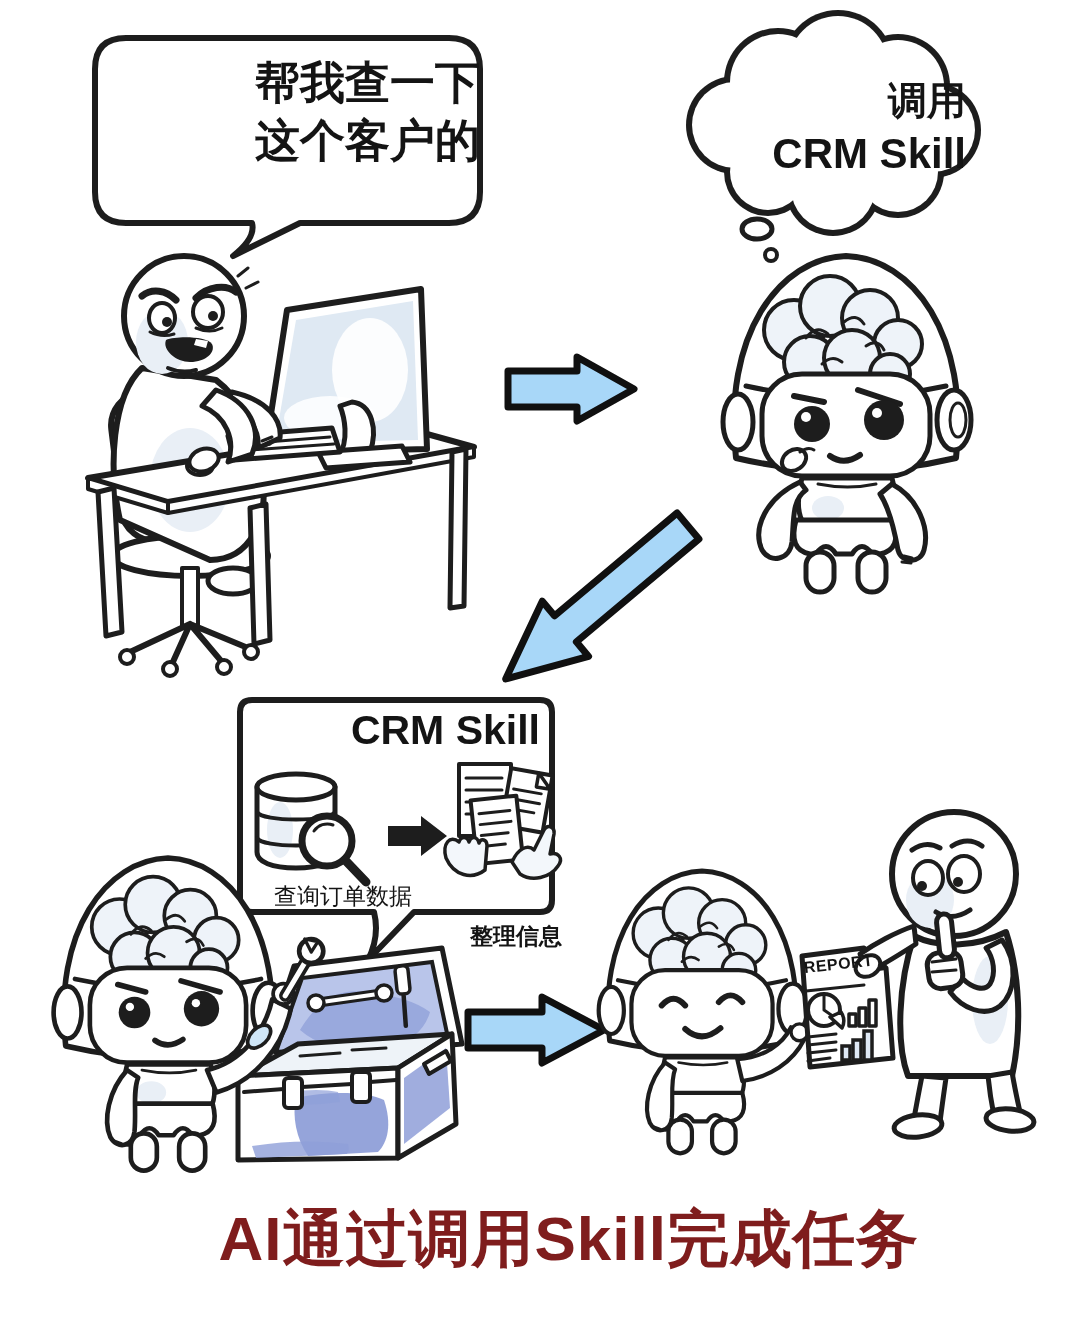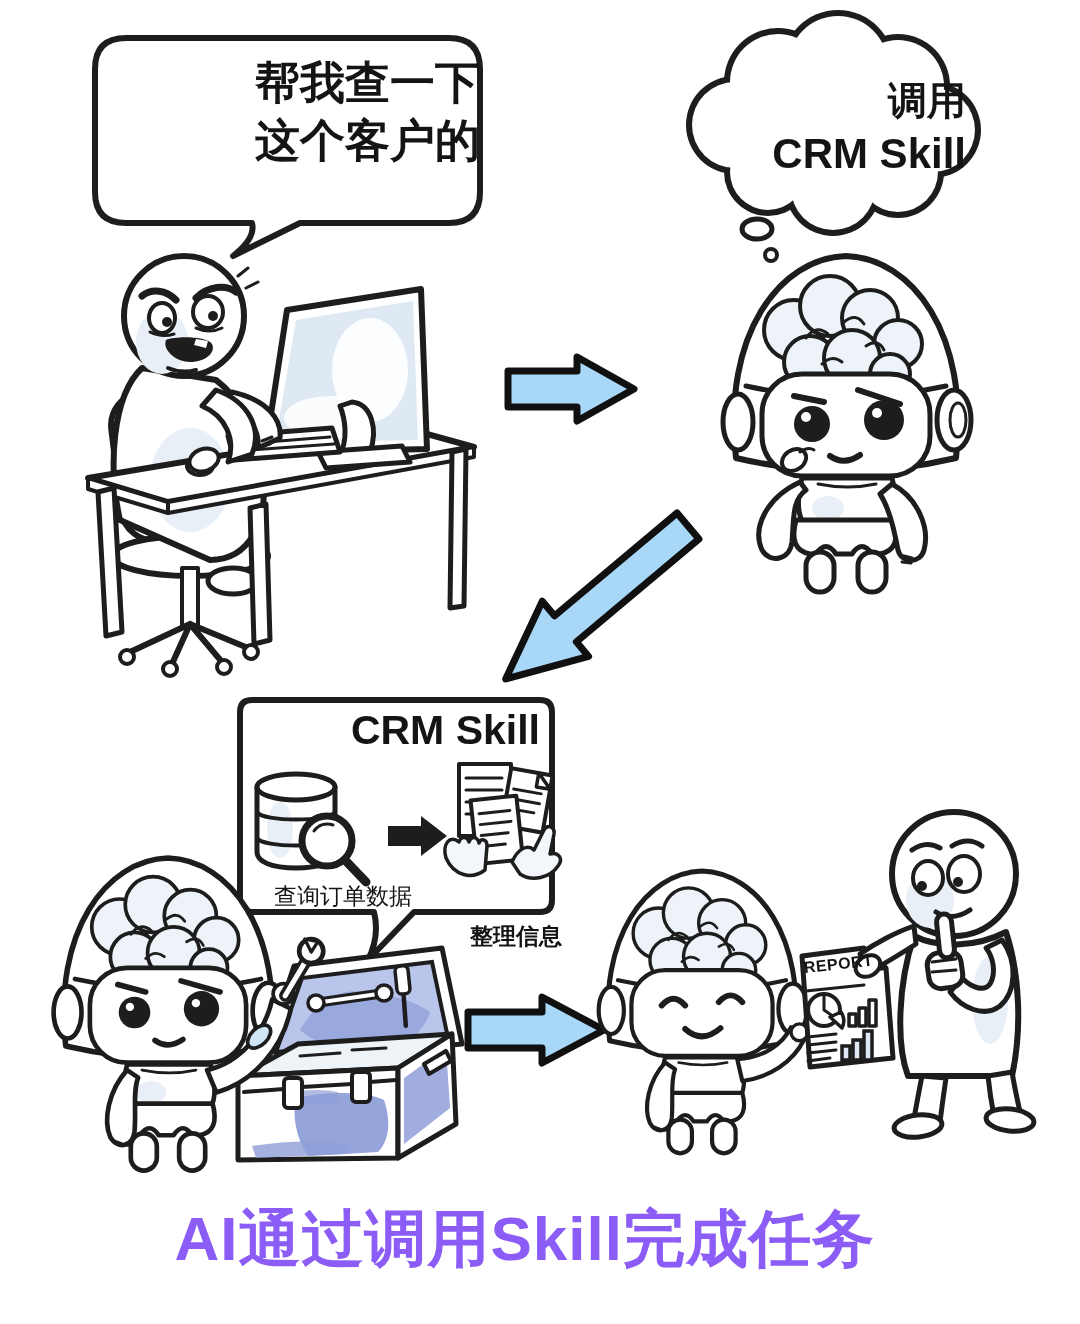--- a/index.html
+++ b/index.html
@@ -8,21 +8,21 @@
   .stage svg{position:absolute;left:0;top:0;}
   .txt{position:absolute;text-align:right;white-space:nowrap;}
   .speech{left:95px;top:54px;width:385px;font-size:45px;font-weight:800;line-height:1.28;}
   .thought{left:690px;top:76px;width:276px;font-size:39px;font-weight:800;line-height:1.3;}
   .thought .l2{font-size:42px;}
   .skilltitle{left:252px;top:707px;width:288px;font-size:41px;font-weight:800;}
   .lbl1{left:238px;top:881px;width:174px;font-size:23px;font-weight:400;}
   .lbl2{left:410px;top:881px;width:152px;font-size:23px;font-weight:700;margin-top:40px;}
   .reportlbl{left:803px;top:959px;width:80px;font-size:16px;font-weight:800;letter-spacing:.5px;
              text-align:left;transform:rotate(-6deg);transform-origin:left top;}
-  .caption{left:0;top:1197px;width:875px;font-size:62px;font-weight:900;color:#8b5cf6;letter-spacing:1px;}
+  .caption{left:0;top:1197px;width:875px;font-size:62px;font-weight:900;color:#7f1d1d;letter-spacing:1px;padding-left:44px;}
   
   .ink{fill:#fff;stroke:#1d1d1d;stroke-width:6;stroke-linejoin:round;stroke-linecap:round;}
   .ink5{fill:#fff;stroke:#1d1d1d;stroke-width:5;stroke-linejoin:round;stroke-linecap:round;}
   .ink4{fill:#fff;stroke:#1d1d1d;stroke-width:4;stroke-linejoin:round;stroke-linecap:round;}
   .ink3{fill:#fff;stroke:#1d1d1d;stroke-width:3.5;stroke-linejoin:round;stroke-linecap:round;}
   .ln{fill:none;stroke:#1d1d1d;stroke-width:5;stroke-linecap:round;stroke-linejoin:round;}
   .ln3{fill:none;stroke:#1d1d1d;stroke-width:3;stroke-linecap:round;}
   .ln4{fill:none;stroke:#1d1d1d;stroke-width:4;stroke-linecap:round;}
   .ln6{fill:none;stroke:#1d1d1d;stroke-width:6;stroke-linecap:round;}
   .ln7{fill:none;stroke:#1d1d1d;stroke-width:7;stroke-linecap:round;}

